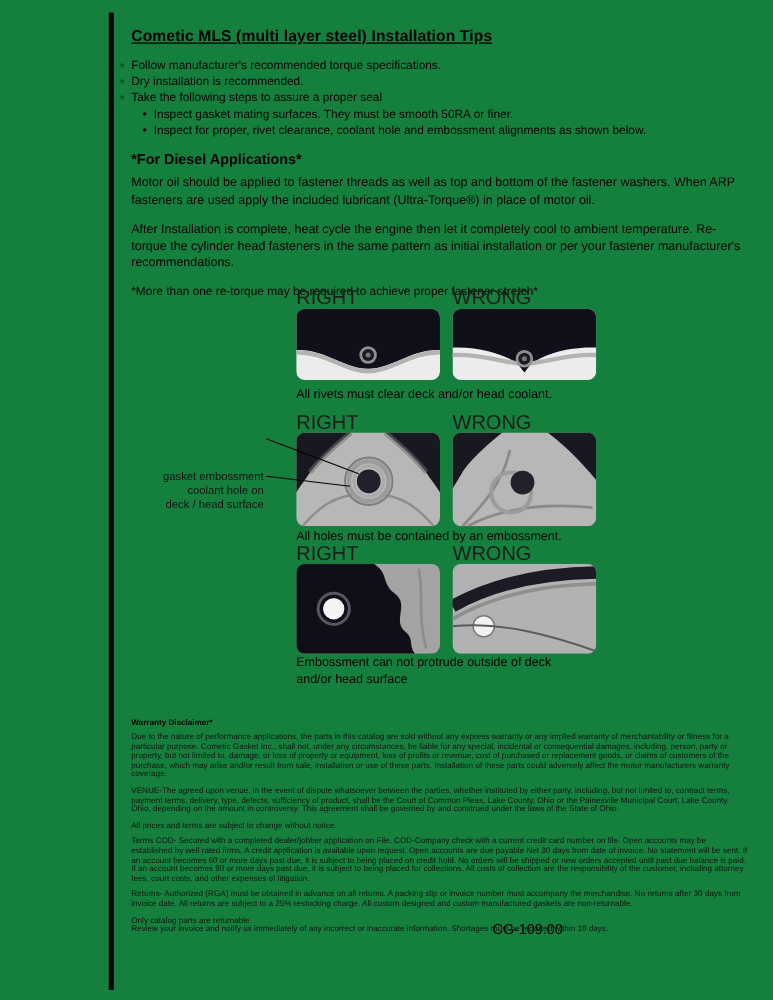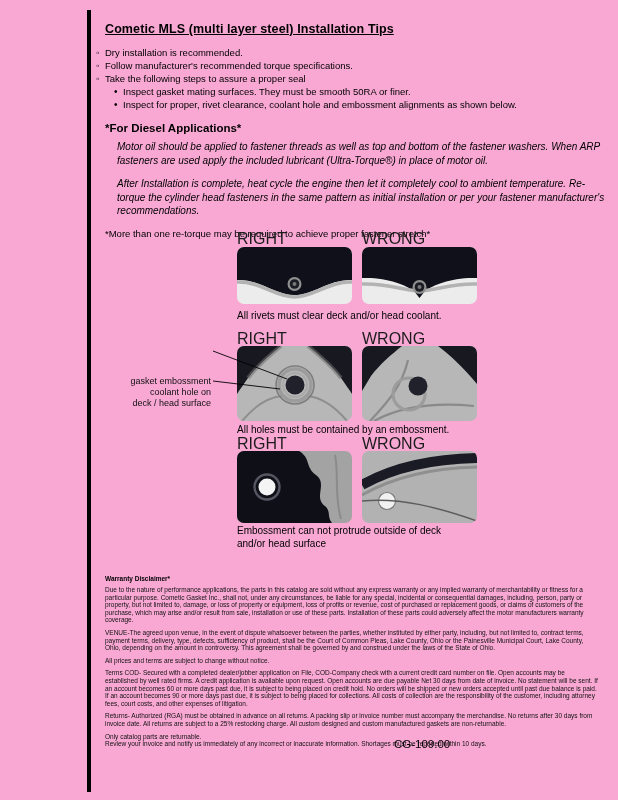--- a/index.html
+++ b/index.html
@@ -1,31 +1,31 @@
 <!DOCTYPE html>
 <html><head>
 <meta charset="utf-8">
 <style>
   html,body { margin:0; padding:0; background:#ffffff; }
   .page {
-    position:relative; width:618px; height:800px; background:#f9a8d4;
+    position:relative; width:618px; height:800px; background:#15803d;
     font-family:"Liberation Sans", sans-serif; color:#000; overflow:hidden;
   }
   .left-rule { position:absolute; left:87px; top:10px; width:4px; height:782px; background:#000; }
   .content { position:absolute; left:105px; top:22px; width:494px; height:776px; }
 
   .title { font-size:12.5px; font-weight:bold; text-decoration:underline; margin:0 0 10px 0; letter-spacing:0.1px; }
 
   .bullet { position:relative; font-size:9.5px; line-height:13px; }
   .bullet::before { content:"\25E6"; position:absolute; left:-9px; top:0; font-size:10px; }
   .sub { margin-left:18px; }
   .sub::before { content:"\2022"; }
 
   .h2 { font-size:11.5px; font-weight:bold; margin:11px 0 6px 0; }
-  p.body { font-size:10px; line-height:13.5px; margin:0 0 10px 12px; width:492px;font-style:italic; }
+  p.body { font-size:10px; line-height:13.5px; margin:0 0 10px 0; width:492px; }
   .note { font-size:9.5px; margin:8px 0 0 0; }
 
   .figures { position:absolute; top:208px; left:0; width:494px; height:330px; }
   .fig-label { position:absolute; width:115px; text-align:left; font-size:16px; color:#1c1c1c; }
   .fig-img { position:absolute; width:115px; display:block; clip-path:inset(0 round 7px); }
   .fig-caption { position:absolute; left:132px; font-size:10px; color:#000; }
   .callout { position:absolute; left:0; width:106px; font-size:9px; line-height:10.5px; text-align:right; color:#111; }
   .overlay { position:absolute; left:0; top:0; width:494px; height:330px; pointer-events:none; }
 
   .disclaimer { position:absolute; top:553px; left:0; width:494px; }
@@ -38,22 +38,22 @@
 </head>
 <body>
 
 <div class="page">
   <div class="left-rule"></div>
 
   <div class="content">
 
     <div class="title">Cometic MLS (multi layer steel) Installation Tips</div>
 
+    <div class="bullet">Follow manufacturer's recommended torque specifications.</div>
     <div class="bullet">Dry installation is recommended.</div>
-    <div class="bullet">Follow manufacturer's recommended torque specifications.</div>
     <div class="bullet">Take the following steps to assure a proper seal</div>
     <div class="bullet sub">Inspect gasket mating surfaces.  They must be smooth 50RA or finer.</div>
     <div class="bullet sub">Inspect for proper, rivet clearance, coolant hole and embossment alignments as shown below.</div>
 
     <div class="h2">*For Diesel Applications*</div>
     <p class="body">Motor oil should be applied to fastener threads as well as top and bottom of the fastener washers. When ARP fasteners are used apply the included lubricant (Ultra-Torque®) in place of motor oil.</p>
     <p class="body">After Installation is complete, heat cycle the engine then let it completely cool to ambient temperature. Re-torque the cylinder head fasteners in the same pattern as initial installation or per your fastener manufacturer's recommendations.</p>
     <div class="note">*More than one re-torque may be required to achieve proper fastener stretch*</div>
 
     <div class="figures">

